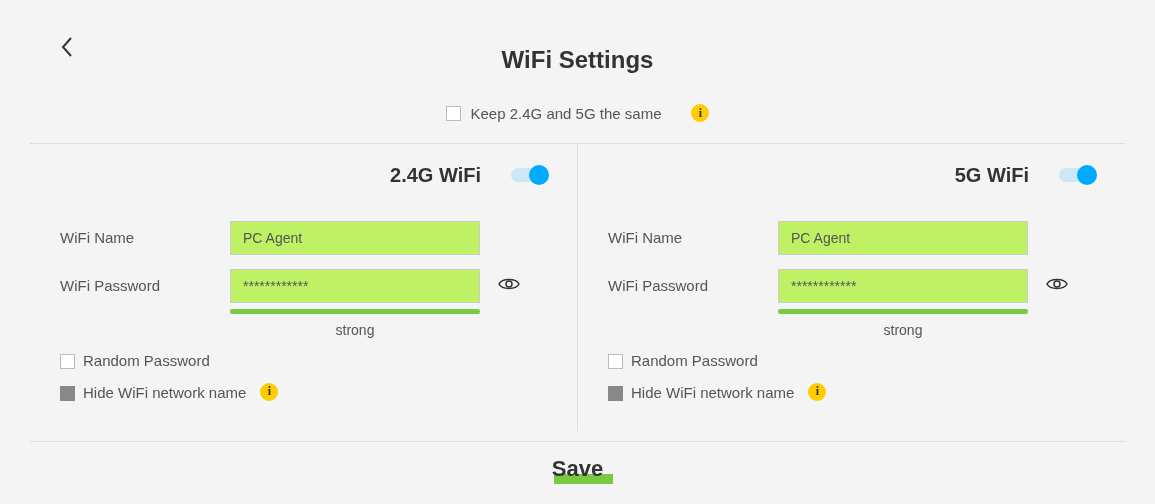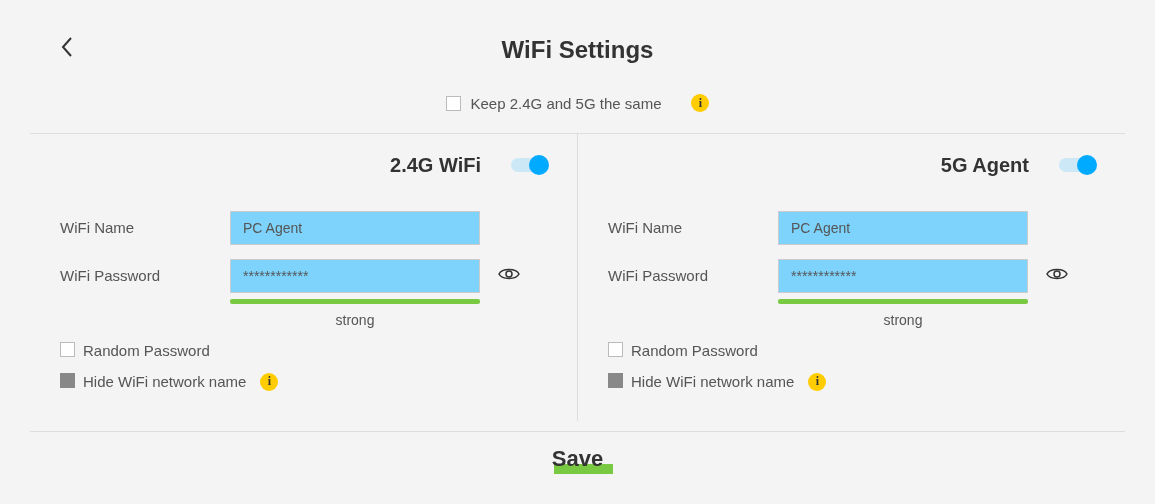--- a/index.html
+++ b/index.html
@@ -18,21 +18,21 @@
       left: 60px;
       cursor: pointer;
       font-size: 20px;
       color: #333;
     }
     .page-title {
       text-align: center;
       font-size: 24px;
       font-weight: bold;
       color: #333;
-      padding-top: 36px;
+      padding-top: 46px;
       padding-bottom: 30px;
     }
     .same-row {
       text-align: center;
       padding-bottom: 18px;
     }
     .same-row .cb-wrap {
       display: inline-flex;
       align-items: center;
       gap: 10px;
@@ -115,21 +115,21 @@
     }
     .form-label {
       width: 170px;
       font-size: 15px;
       color: #555;
     }
     .form-input {
       width: 250px;
       height: 34px;
       border: 1px solid #ccc;
-      background: #7dd3fc;
+      background: #bef264;
       padding: 0 12px;
       font-size: 14px;
       font-family: inherit;
       color: #555;
     }
     .eye-icon {
       margin-left: 18px;
       cursor: pointer;
       color: #333;
     }
@@ -145,21 +145,21 @@
       border-radius: 2px;
     }
     .strength-label {
       text-align: center;
       font-size: 14px;
       color: #555;
       margin-top: 8px;
     }
     .check-row {
       display: flex;
-      align-items: flex-start;
+      align-items: flex-end;
       gap: 8px;
       margin-top: 14px;
       font-size: 15px;
       color: #555;
     }
     .save-bar {
       border-top: 1px solid #ddd;
       margin: 10px 30px 0 30px;
       text-align: center;
       padding-top: 14px;
@@ -236,21 +236,21 @@
     </div>
     <div class="check-row">
       <span class="cb filled"></span>
       <span>Hide WiFi network name</span>
       <span class="info-icon small">i</span>
     </div>
   </div>
 
   <div class="panel">
     <div class="panel-header">
-      <span class="panel-title">5G Agent</span>
+      <span class="panel-title">5G WiFi</span>
       <span class="toggle">
           <span class="knob"></span>
         </span>
     </div>
     <div class="form-row">
       <span class="form-label">WiFi Name</span>
       <input class="form-input" value="PC Agent" style="">
     </div>
     <div class="form-row">
       <span class="form-label">WiFi Password</span>

